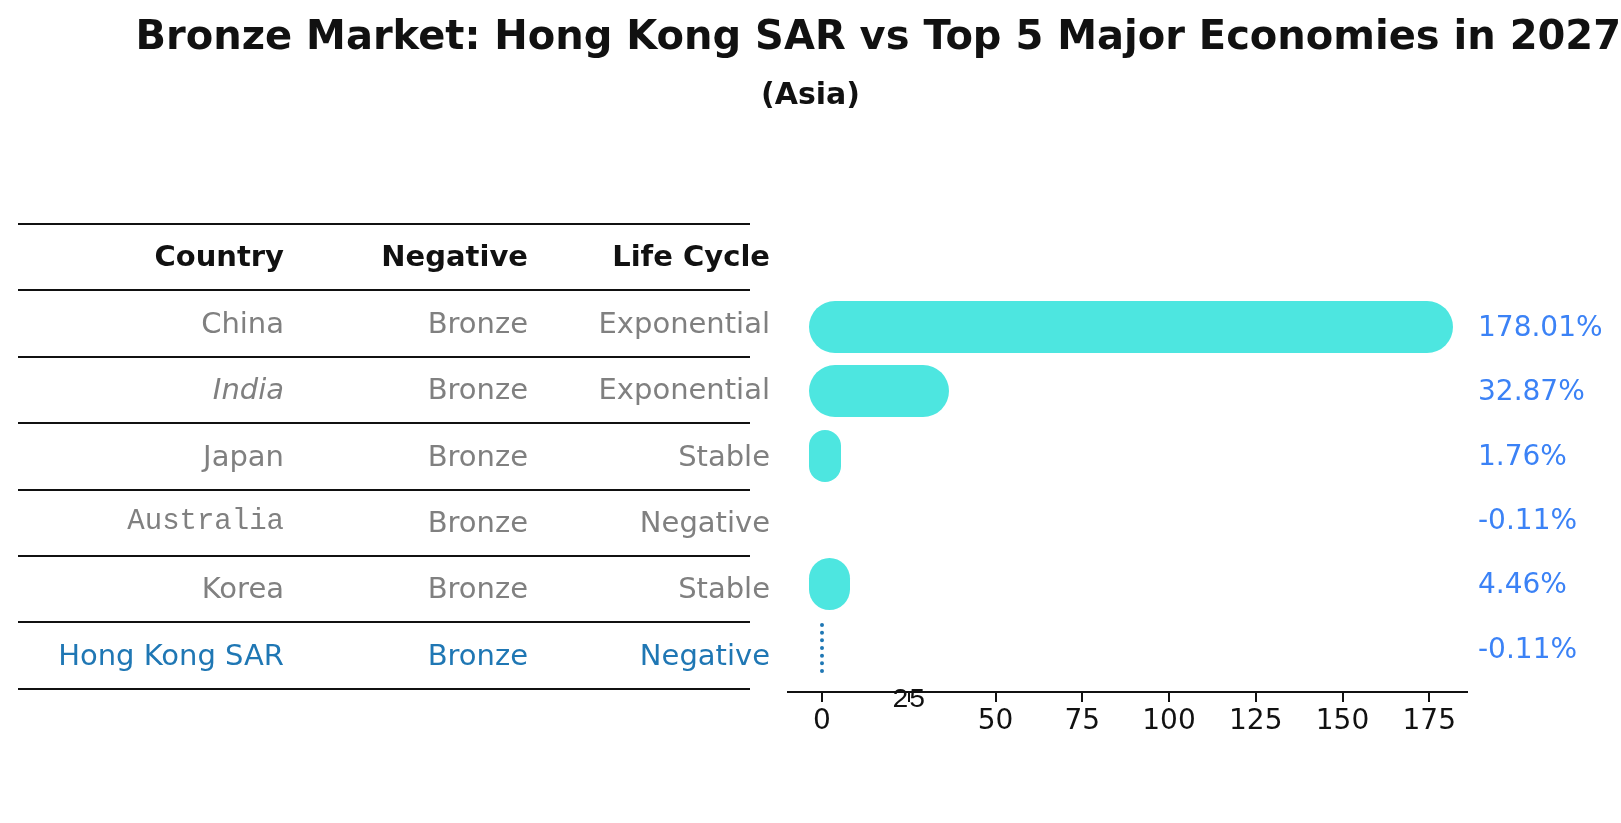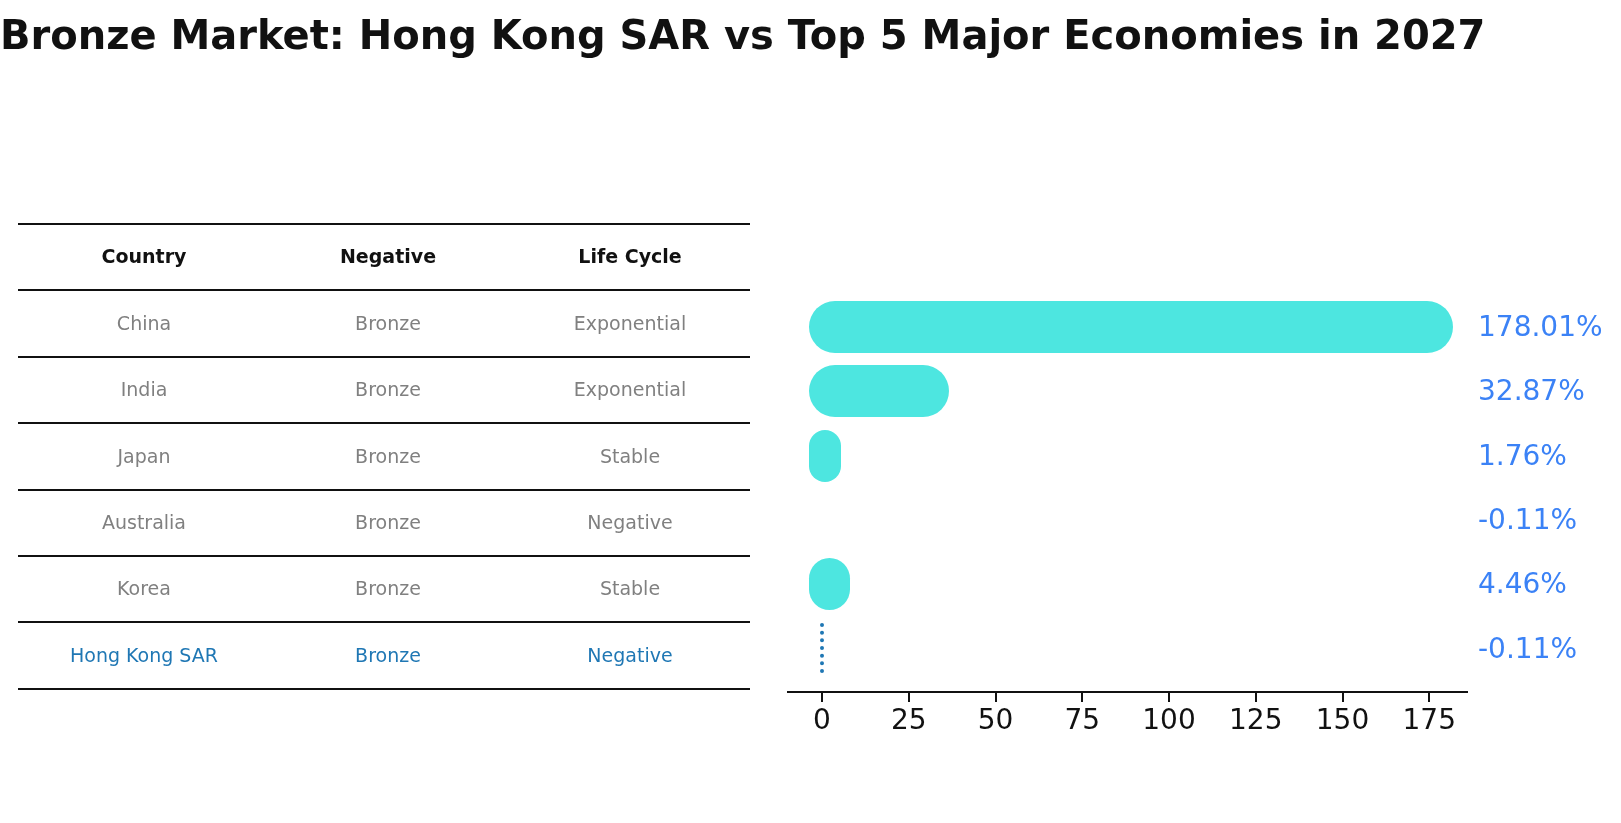--- a/index.html
+++ b/index.html
@@ -1,31 +1,31 @@
 <!DOCTYPE html>
 <html><head>
 <meta charset="utf-8">
 <style>
   html,body{margin:0;padding:0;background:#fff;}
   .canvas{
     position:relative;width:1621px;height:823px;background:#ffffff;
     font-family:"DejaVu Sans","Liberation Sans",sans-serif;overflow:hidden;
   }
   .title{
-    position:absolute;left:0;top:12px;width:1621px;text-align:left;
+    position:absolute;left:0;top:12px;width:1621px;text-align:right;
     font-size:40px;font-weight:bold;color:#111;letter-spacing:0px;
   }
   .subtitle{
     position:absolute;left:0;top:76px;width:1621px;text-align:center;
     font-size:30px;font-weight:bold;color:#111;
   }
   .tline{position:absolute;height:2px;background:#111;}
   .cell{
-    position:absolute;width:280px;margin-left:-140px;text-align:center;
-    font-size:19px;color:#808080;height:34px;line-height:34px;white-space:nowrap;
+    position:absolute;width:280px;margin-left:-140px;text-align:right;
+    font-size:29px;color:#808080;height:34px;line-height:34px;white-space:nowrap;
   }
   .th{font-weight:bold;color:#111;}
   .hl{color:#1f77b4;}
   .bar{position:absolute;border-radius:26px;}
   .vlabel{
     position:absolute;left:1478px;height:34px;line-height:34px;
     font-size:28px;color:#3b82f6;white-space:nowrap;
   }
   .spine{position:absolute;background:#111;}
   .tick{position:absolute;width:2px;height:9px;background:#111;}
@@ -33,57 +33,58 @@
     position:absolute;width:100px;margin-left:-50px;text-align:center;
     font-size:28px;color:#111;height:32px;line-height:32px;
   }
   .dotline{position:absolute;width:0;border-left:4px dotted #1f77b4;}
 </style>
 </head>
 <body>
 
 <div class="canvas">
   <div class="title">Bronze Market: Hong Kong SAR vs Top 5 Major Economies in 2027</div>
+  <div class="subtitle">(Asia)</div>
   <div id="table-layer">
       <div class="tline" style="left: 18px; top: 223px; width: 732px;"></div>
       <div class="tline" style="left: 18px; top: 289px; width: 732px;"></div>
       <div class="tline" style="left: 18px; top: 356px; width: 732px;"></div>
       <div class="tline" style="left: 18px; top: 422px; width: 732px;"></div>
       <div class="tline" style="left: 18px; top: 489px; width: 732px;"></div>
       <div class="tline" style="left: 18px; top: 555px; width: 732px;"></div>
       <div class="tline" style="left: 18px; top: 621px; width: 732px;"></div>
       <div class="tline" style="left: 18px; top: 688px; width: 732px;"></div>
       <div class="cell th" style="left: 144px; top: 239px;">Country</div>
       <div class="cell th" style="left: 388px; top: 239px;">Negative</div>
       <div class="cell th" style="left: 630px; top: 239px;">Life Cycle</div>
       <div class="cell" style="left: 144px; top: 305.5px;">China</div>
       <div class="cell" style="left: 388px; top: 305.5px;">Bronze</div>
       <div class="cell" style="left: 630px; top: 305.5px;">Exponential</div>
-      <div class="cell" style="left: 144px; top: 372px;">India</div>
+      <div class="cell" style="left: 144px; top: 372px; font-style: italic;">India</div>
       <div class="cell" style="left: 388px; top: 372px;">Bronze</div>
       <div class="cell" style="left: 630px; top: 372px;">Exponential</div>
       <div class="cell" style="left: 144px; top: 438.5px;">Japan</div>
       <div class="cell" style="left: 388px; top: 438.5px;">Bronze</div>
       <div class="cell" style="left: 630px; top: 438.5px;">Stable</div>
-      <div class="cell" style="left: 144px; top: 505px;">Australia</div>
+      <div class="cell" style="left: 144px; top: 505px; font-family: Liberation Mono, monospace;">Australia</div>
       <div class="cell" style="left: 388px; top: 505px;">Bronze</div>
       <div class="cell" style="left: 630px; top: 505px;">Negative</div>
       <div class="cell" style="left: 144px; top: 571px;">Korea</div>
       <div class="cell" style="left: 388px; top: 571px;">Bronze</div>
       <div class="cell" style="left: 630px; top: 571px;">Stable</div>
       <div class="cell hl" style="left: 144px; top: 637.5px;">Hong Kong SAR</div>
       <div class="cell hl" style="left: 388px; top: 637.5px;">Bronze</div>
       <div class="cell hl" style="left: 630px; top: 637.5px;">Negative</div>
     </div>
   <div id="chart-layer">
       <div class="spine" style="left: 787px; top: 691px; width: 681px; height: 2px;"></div>
       <div class="tick" style="left: 821px; top: 693px;"></div>
       <div class="ticklabel" style="left: 822px; top: 704px;">0</div>
       <div class="tick" style="left: 907.75px; top: 693px;"></div>
-      <div class="ticklabel" style="left: 908.75px; top: 704px;">25</div>
+      <div class="ticklabel" style="left: 908.75px; top: 684px; font-family: Liberation Mono, monospace;">25</div>
       <div class="tick" style="left: 994.5px; top: 693px;"></div>
       <div class="ticklabel" style="left: 995.5px; top: 704px;">50</div>
       <div class="tick" style="left: 1081.25px; top: 693px;"></div>
       <div class="ticklabel" style="left: 1082.25px; top: 704px;">75</div>
       <div class="tick" style="left: 1168px; top: 693px;"></div>
       <div class="ticklabel" style="left: 1169px; top: 704px;">100</div>
       <div class="tick" style="left: 1254.75px; top: 693px;"></div>
       <div class="ticklabel" style="left: 1255.75px; top: 704px;">125</div>
       <div class="tick" style="left: 1341.5px; top: 693px;"></div>
       <div class="ticklabel" style="left: 1342.5px; top: 704px;">150</div>

